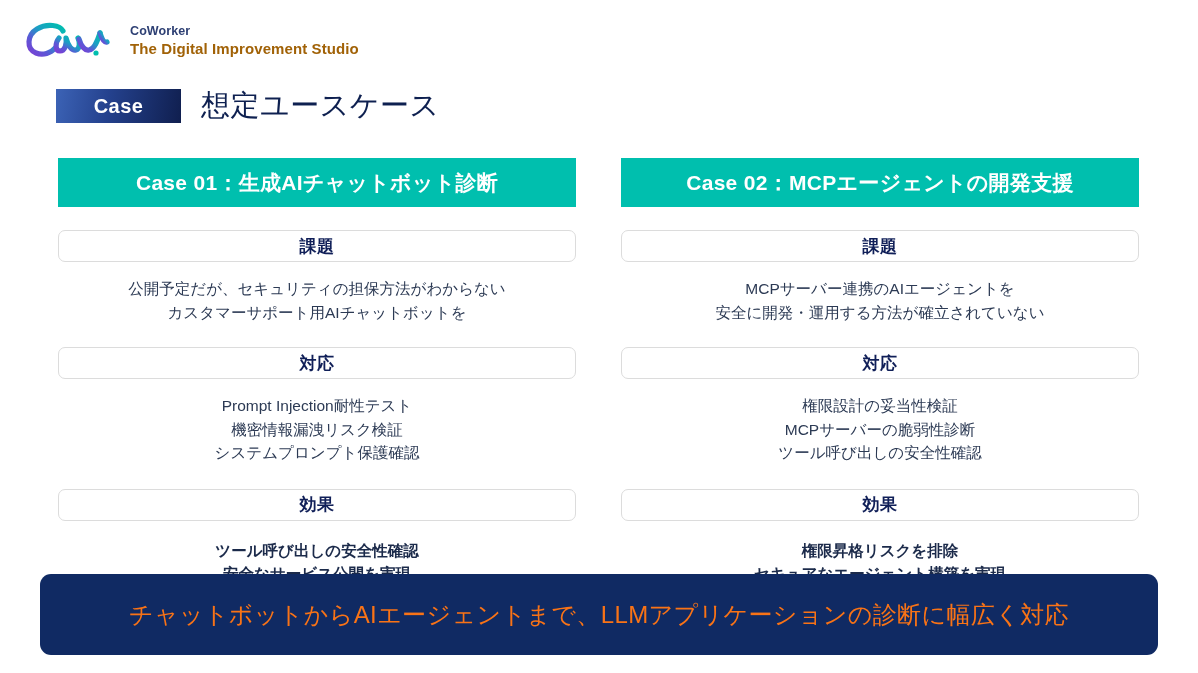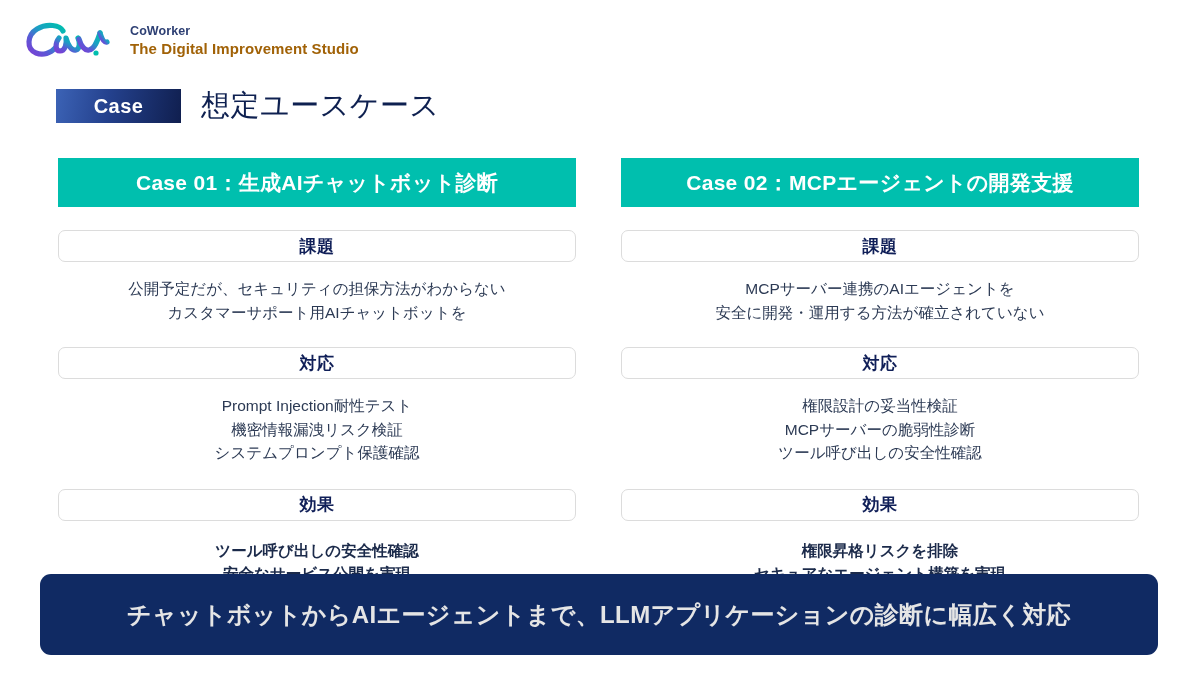--- a/index.html
+++ b/index.html
@@ -154,23 +154,23 @@
     top: 574px;
     width: 1118px;
     height: 81px;
     background: #102a63;
     border-radius: 11px;
     display: flex;
     align-items: center;
     justify-content: center;
   }
   .banner-text {
-    color: #e5e5e5;
+    color: #f97316;
     font-size: 24px;
-    font-weight: 700;
+    font-weight: 400;
     letter-spacing: .4px;
   }
 </style>
 </head>
 <body>
 
 <div class="brand">
   <span class="brand-mark">
     <svg class="brand-mark" viewBox="0 0 96 42" xmlns="http://www.w3.org/2000/svg" aria-hidden="true">
       <defs>

